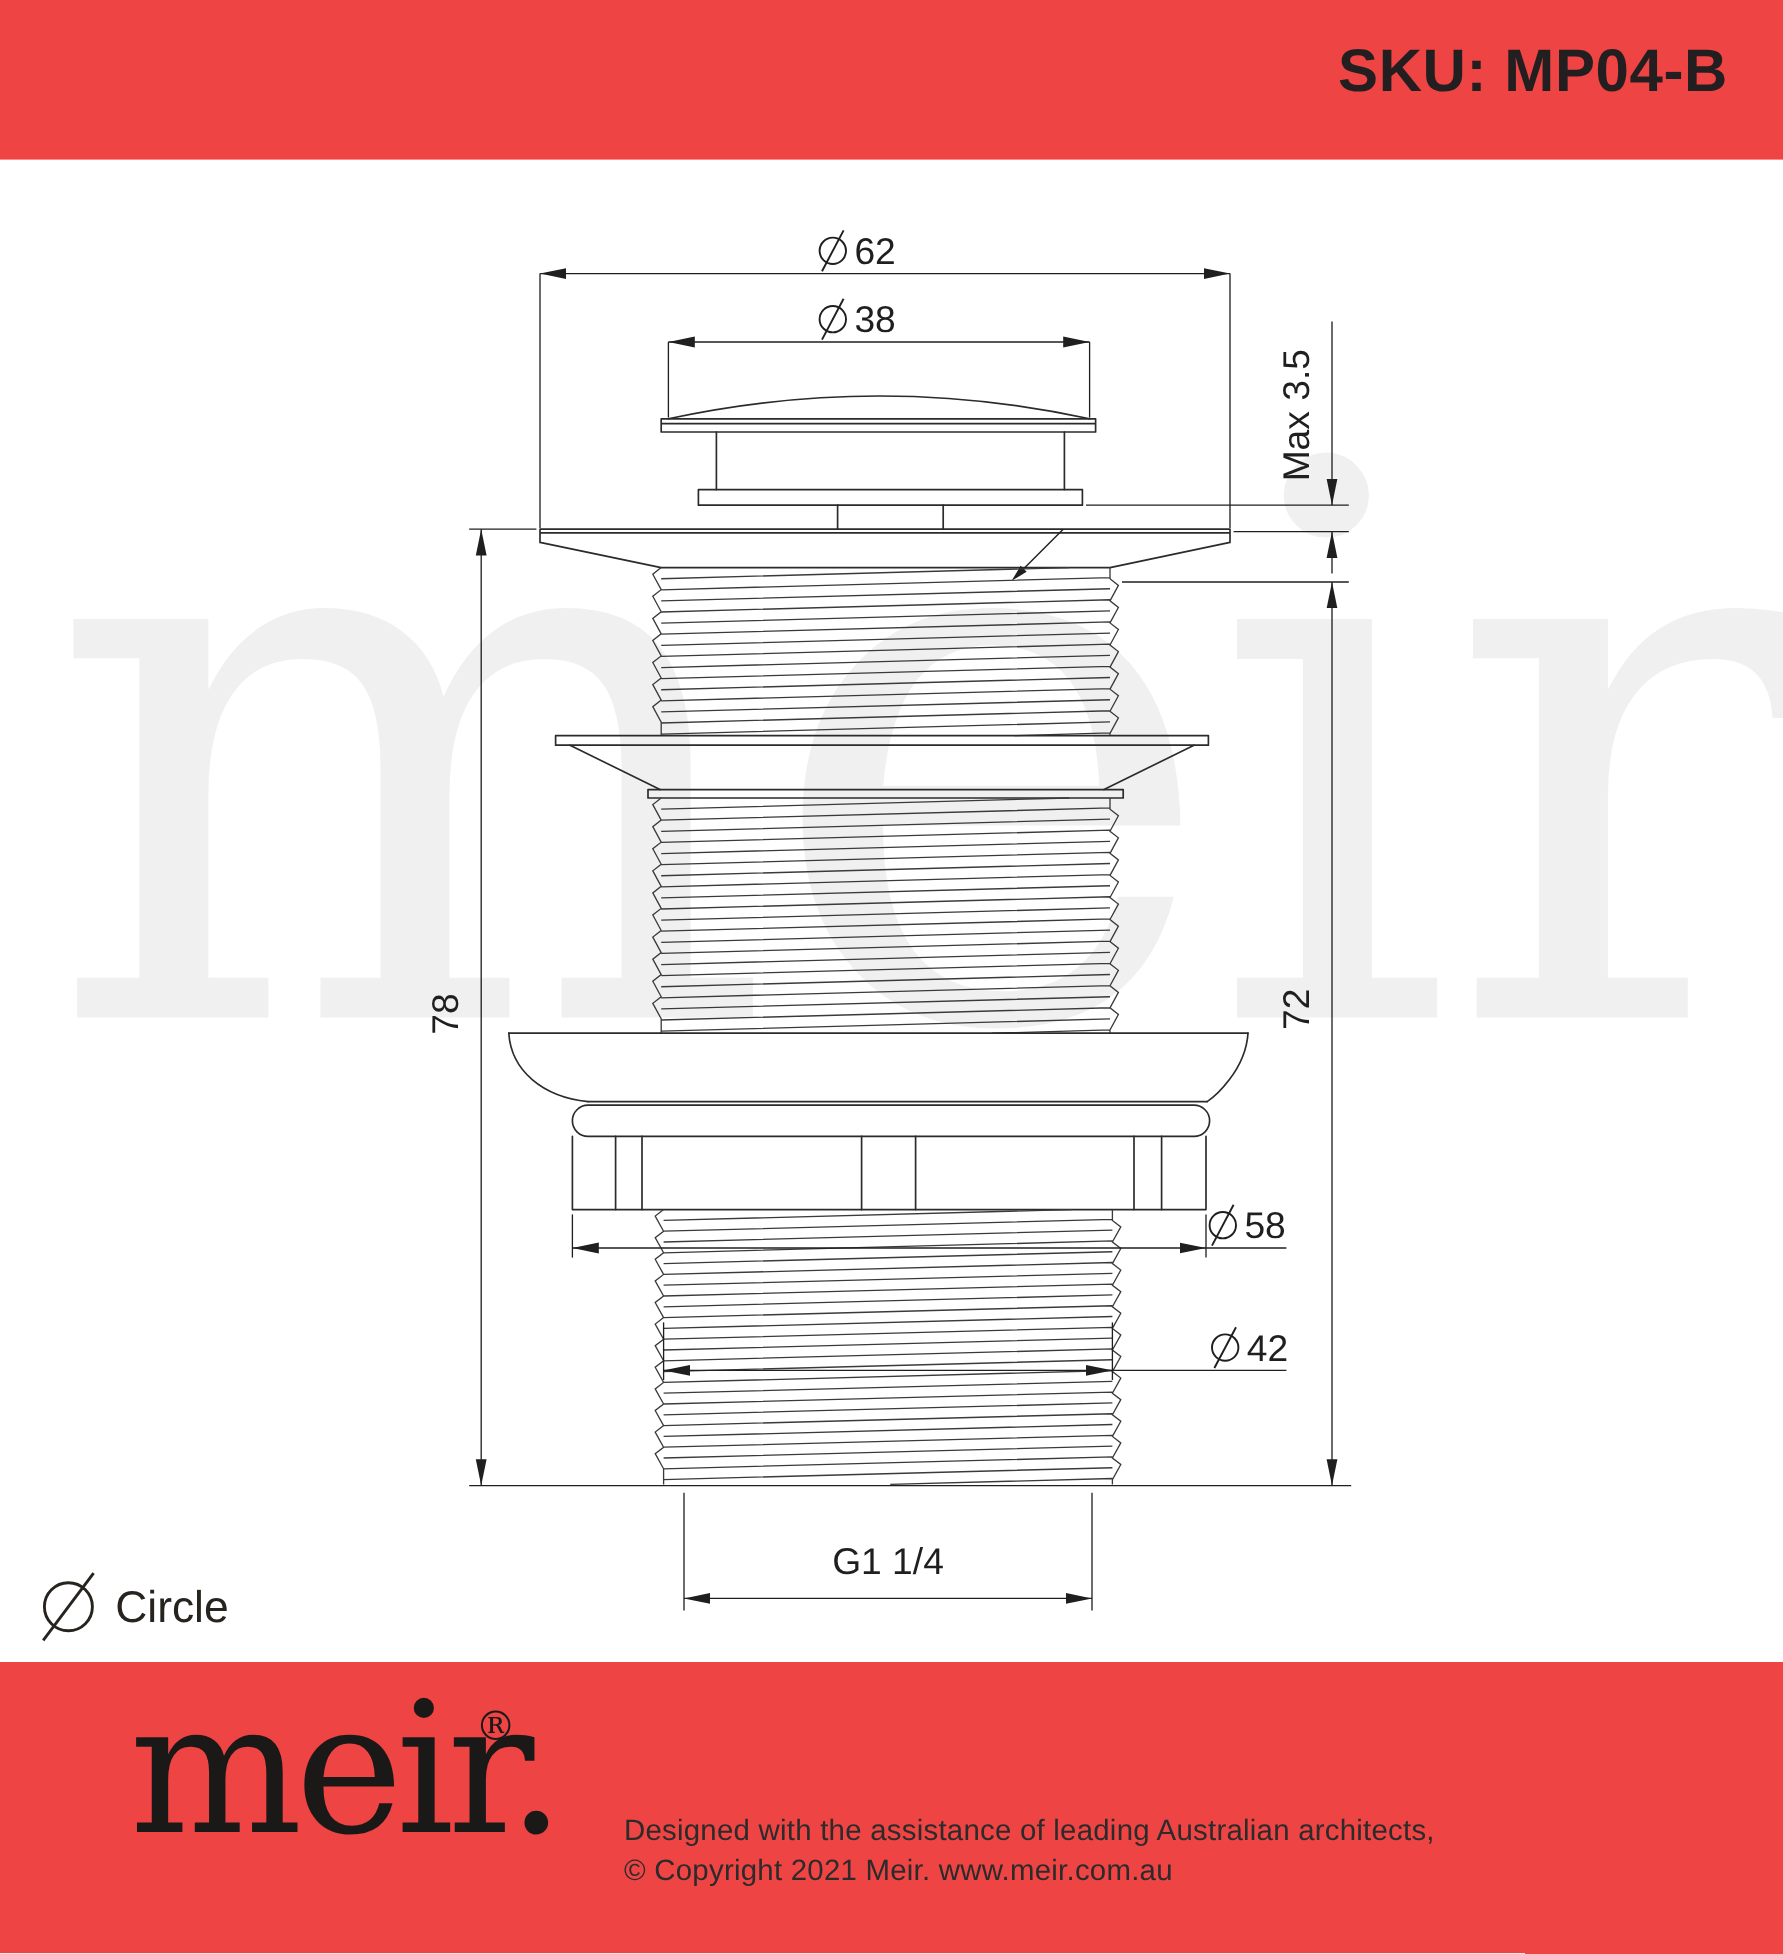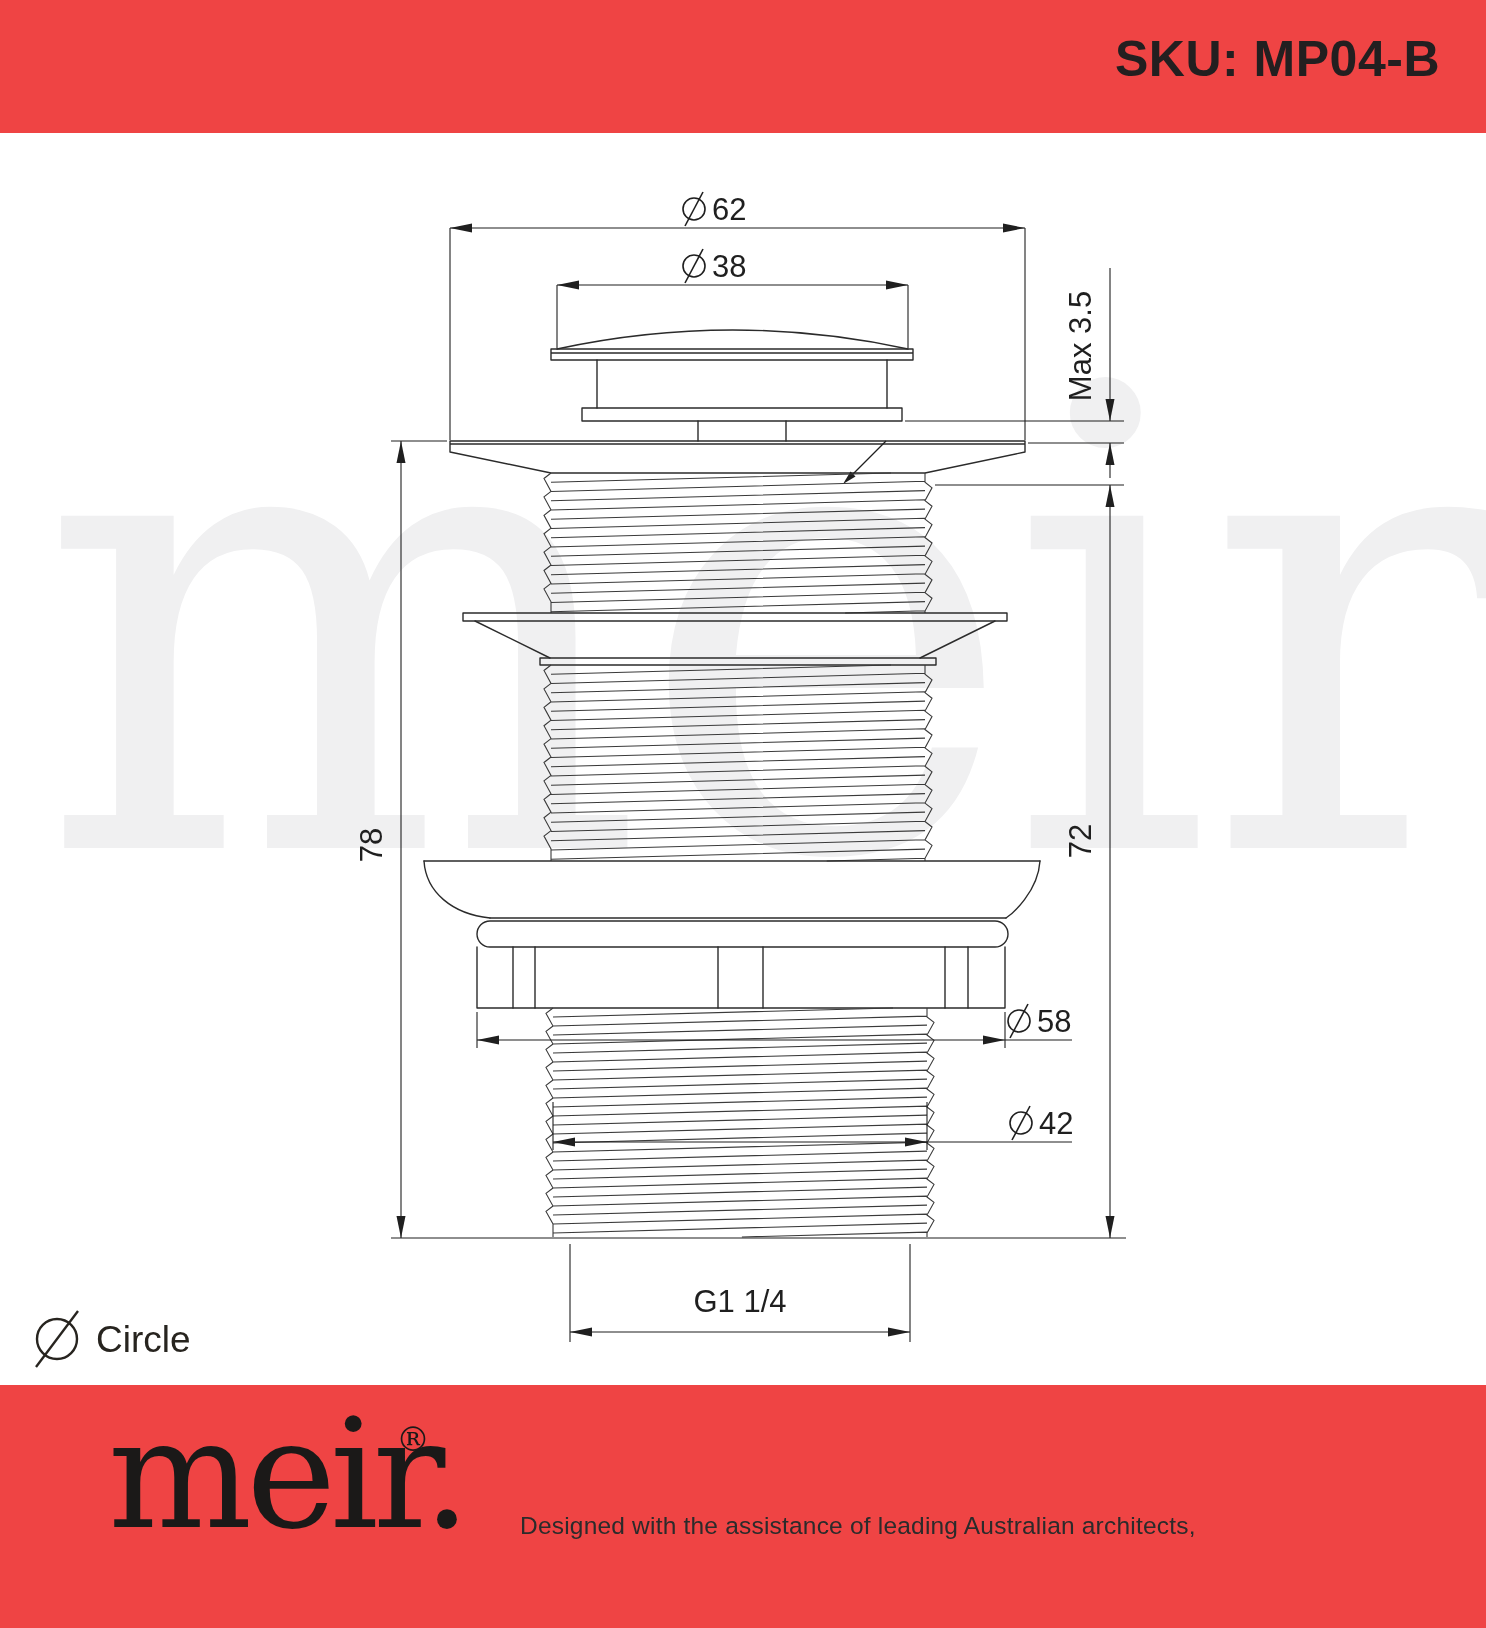--- a/index.html
+++ b/index.html
@@ -181,15 +181,16 @@
       </g>
       <text class="legendtxt" x="96" y="1352">Circle</text>
     </g>
   </svg>
 
   <div class="band footer">
     <div class="logo">meir.</div>
     <div class="reg">®</div>
     <div class="ftext">
       <p>Designed with the assistance of leading Australian architects,</p>
+      <p>© Copyright 2021 Meir. www.meir.com.au</p>
     </div>
   </div>
 </div>
 
 </body></html>

